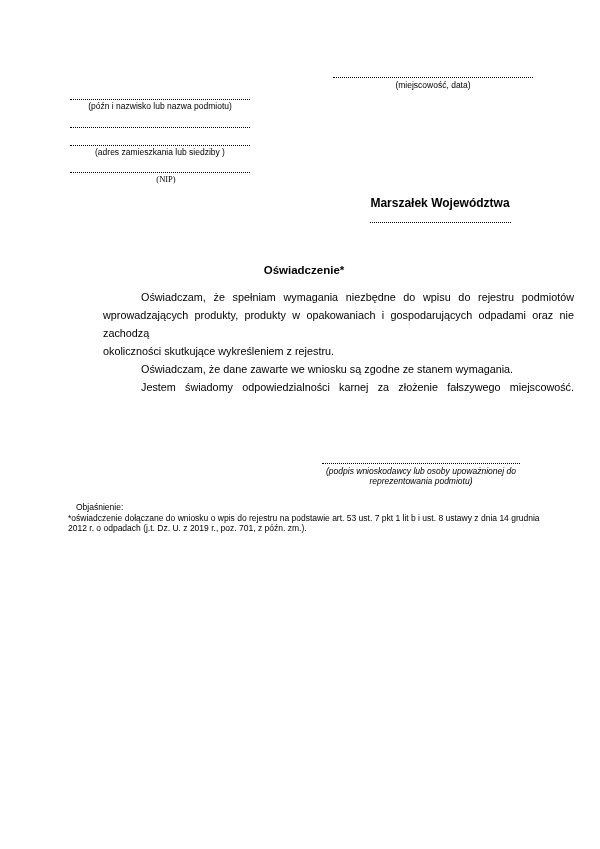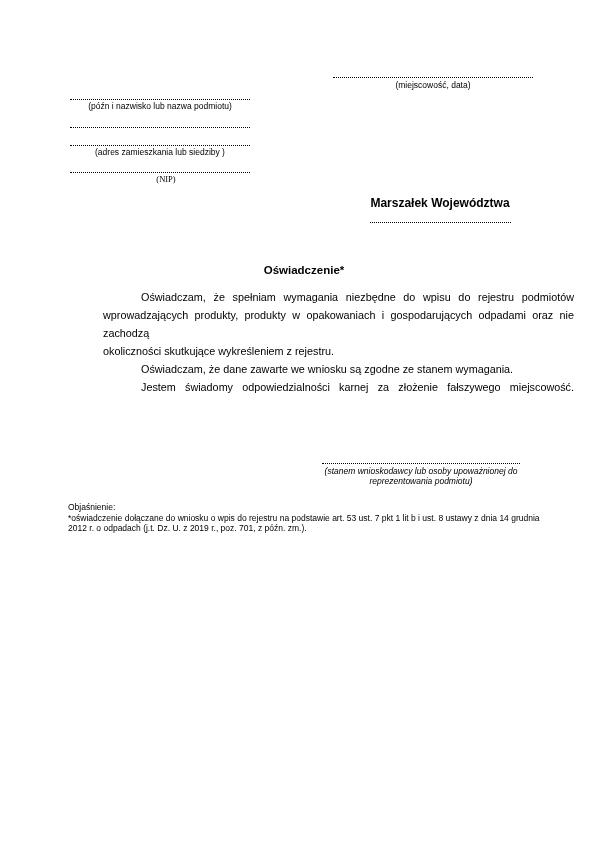--- a/index.html
+++ b/index.html
@@ -83,21 +83,21 @@
     margin-top: 2px;
   }
   .footnote {
     position: absolute;
     left: 68px;
     top: 502px;
     width: 474px;
     font-size: 8.5px;
     line-height: 10.5px;
   }
-  .footnote .heading { display: block; }
+  .footnote .heading { display: block; margin-left: 8px; }
 </style>
 </head>
 <body>
 
 <div class="page">
 
   <div class="dotline" style="left:333px; top:77px; width:200px;"></div>
   <div class="small-label" style="left:333px; top:80px; width:200px;">(miejscowość, data)</div>
 
   <div class="dotline" style="left:70px; top:99px; width:180px;"></div>
@@ -119,21 +119,21 @@
     <span class="line indent justify-stretch">Oświadczam, że spełniam wymagania niezbędne do wpisu do rejestru podmiotów</span>
     <span class="line justify-stretch">wprowadzających produkty, produkty w opakowaniach i gospodarujących odpadami oraz nie zachodzą</span>
     <span class="line">okoliczności skutkujące wykreśleniem z rejestru.</span>
     <span class="line indent">Oświadczam, że dane zawarte we wniosku są zgodne ze stanem wymagania.</span>
     <span class="line indent justify-stretch">Jestem świadomy odpowiedzialności karnej za złożenie fałszywego miejscowość.</span>
   </div>
 
   <div class="signature-block">
     <div class="sigline"></div>
     <div class="signature-caption">
-      <span>(stanem wnioskodawcy lub osoby upoważnionej do</span><br>
+      <span>(podpis wnioskodawcy lub osoby upoważnionej do</span><br>
       <span>reprezentowania podmiotu)</span>
     </div>
   </div>
 
   <div class="footnote">
     <span class="heading">Objaśnienie:</span>
     <span>*oświadczenie dołączane do wniosku o wpis do rejestru na podstawie art. 53 ust. 7 pkt 1 lit b i ust. 8 ustawy z dnia 14 grudnia 2012 r. o odpadach (j.t. Dz. U. z 2019 r., poz. 701, z późn. zm.).</span>
   </div>
 
 </div>

